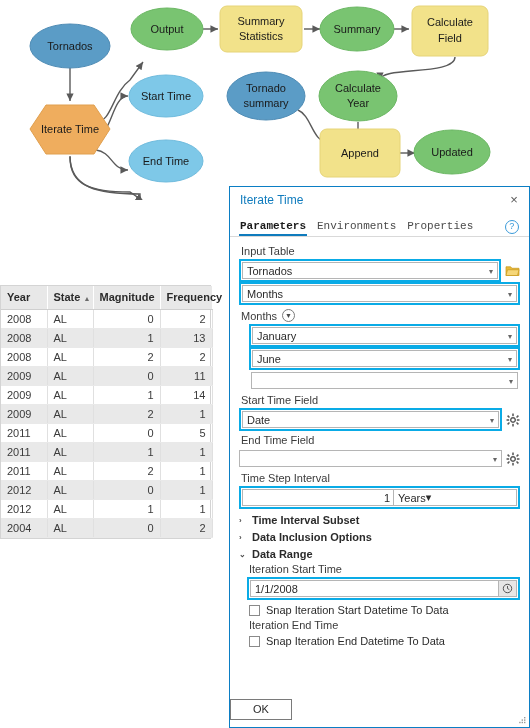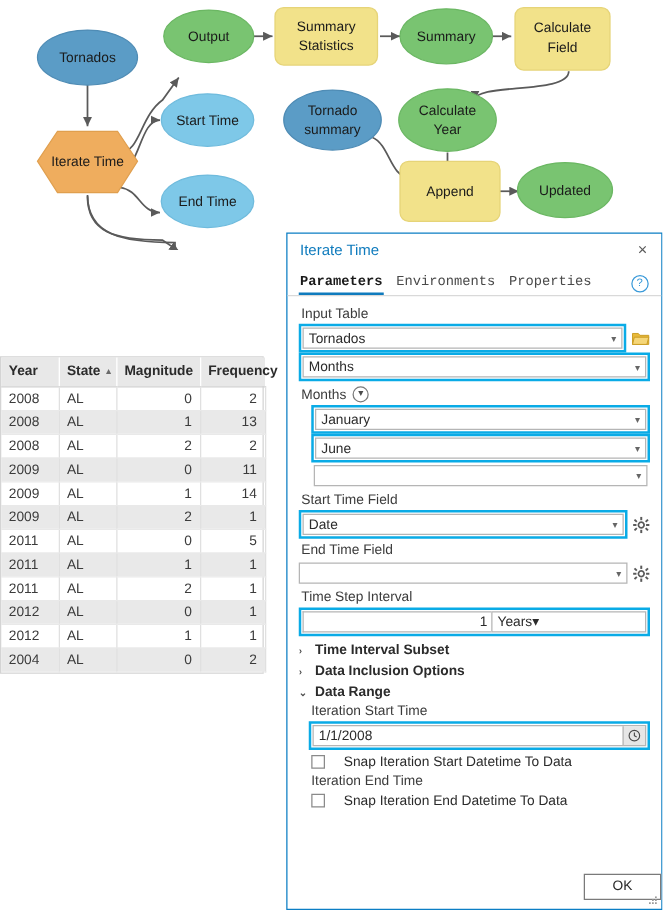--- a/index.html
+++ b/index.html
@@ -137,41 +137,41 @@
     display: flex; align-items: center; justify-content: center;
     font-size: 7px; color: #4a4a4a; cursor: pointer;
   }
   .indent { margin-left: 10px; }
   .section {
     display: flex; align-items: center; gap: 5px;
     font-size: 11px; color: #2b2b2b; font-weight: bold;
     margin: 5px 0 2px 0; cursor: pointer;
   }
   .section .arw { font-size: 8px; color: #4a4a4a; width: 8px; }
-  .chk-row { display: flex; align-items: flex-start; gap: 15px; margin: 4px 0 2px 10px; }
+  .chk-row { display: flex; align-items: center; gap: 6px; margin: 4px 0 2px 10px; }
   .chk {
     width: 11px; height: 11px; border: 1px solid #8a8a8a; background: #fff;
     flex: none; position: relative; cursor: pointer;
   }
   .chk-lbl { font-size: 11px; color: #2b2b2b; }
   .spin-row { display: flex; align-items: stretch; width: 100%; }
   .spin-num {
     flex: 1; border: 1px solid #b5b5b5; border-right: none; background: #fff;
     font-size: 11px; color: #2b2b2b; text-align: right; padding: 0 3px;
     display: flex; align-items: center; justify-content: flex-end; height: 17px;
   }
   .spin-unit {
     width: 124px; position: relative;
     border: 1px solid #b5b5b5; background: #fff;
     font-size: 11px; color: #2b2b2b; padding: 0 16px 0 4px;
     display: flex; align-items: center; height: 17px;
   }
   .dlg-footer {
     flex: none; height: 36px; display: flex; align-items: center;
-    justify-content: flex-end; padding: 0 0 0 0; position: relative;
+    justify-content: flex-start; padding: 0 0 0 0; position: relative;
   }
   .ok-btn {
     width: 62px; height: 21px; border: 1px solid #7a7a7a; background: #fff;
     font-size: 11px; color: #2b2b2b; display: flex; align-items: center;
     justify-content: center; cursor: pointer;
   }
   .grip {
     position: absolute; right: 3px; bottom: 3px; width: 7px; height: 7px;
   }
 </style>

